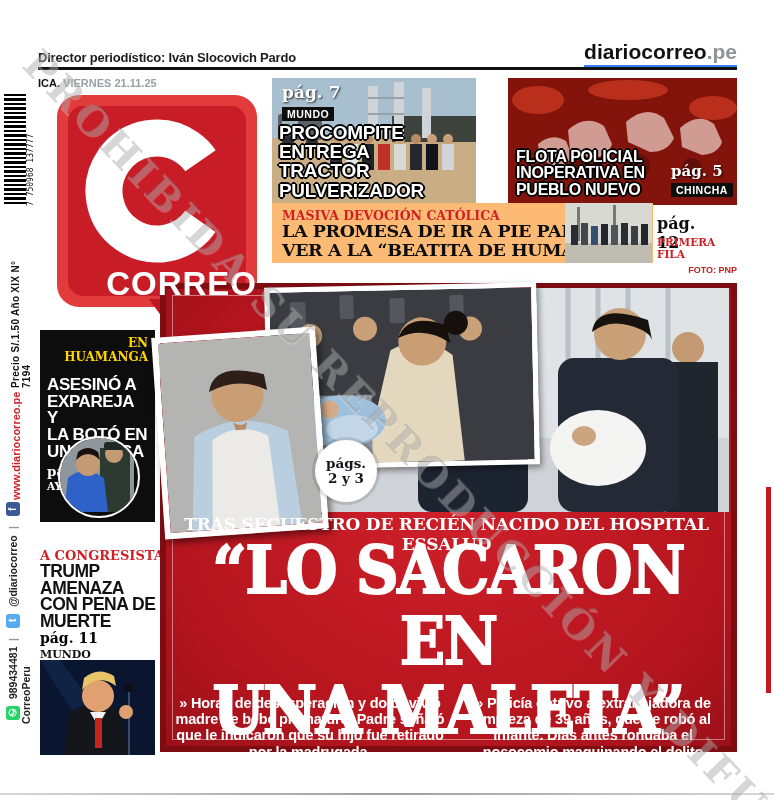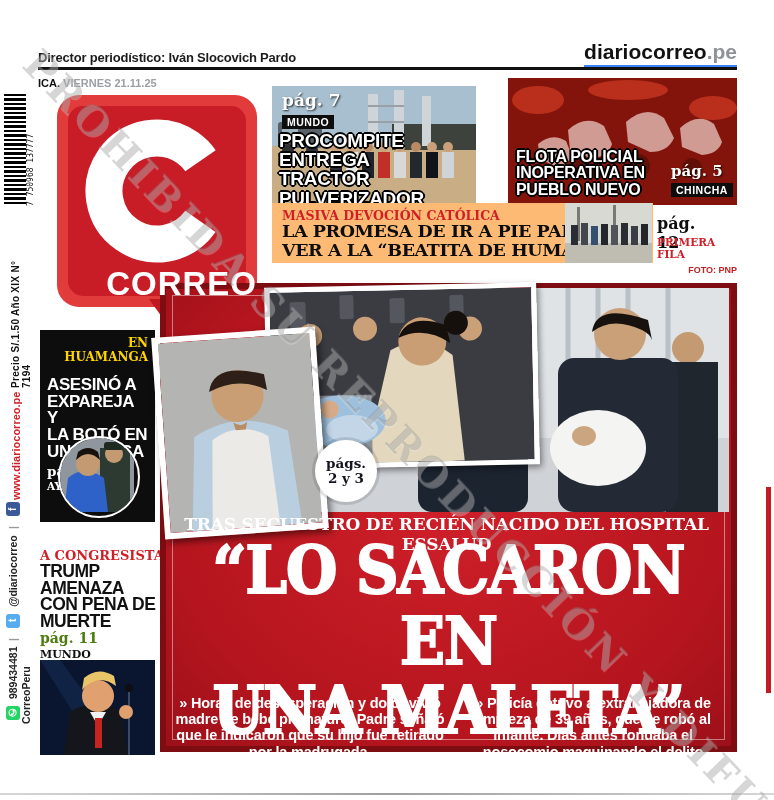--- a/index.html
+++ b/index.html
@@ -30,21 +30,21 @@
   .fb{background:#3b5998;} .tw{background:#55acee;} .wa{background:#25d366;}
   .sep{color:#999;margin:3px 0;}
 
   
   .logo-wrap{left:57px;top:95px;width:200px;height:245px;}
   .logo-name{left:57px;top:265px;width:200px;text-align:right;font-size:33px;font-weight:bold;
     color:#fff;letter-spacing:1px;z-index:3;}
 
   
   .pbox{overflow:hidden;}
-  .tractor{left:272px;top:78px;width:204px;height:127px;margin-top:8px;}
+  .tractor{left:272px;top:78px;width:204px;height:127px;}
   .flota{left:508px;top:78px;width:229px;height:127px;}
   .pagtag{font-family:"DejaVu Serif",serif;font-weight:bold;color:#fff;
     text-shadow:1px 1px 2px rgba(0,0,0,.8);}
   .chip{display:inline-block;background:#0d0d0d;color:#fff;font-weight:bold;font-size:10.5px;
     padding:1px 5px;letter-spacing:.5px;}
   .outline-head{font-weight:bold;color:#fff;line-height:1.02;letter-spacing:-.3px;
     text-shadow:-2px 0 #000,2px 0 #000,0 -2px #000,0 2px #000,-1px -1px #000,1px 1px #000,-1px 1px #000,1px -1px #000;}
 
   
   .banner{left:272px;top:203px;width:381px;height:60px;background:#fdba74;}
@@ -65,21 +65,21 @@
   .bb-title{font-weight:bold;font-size:17px;line-height:.98;color:#fff;letter-spacing:-.4px;margin-top:13px;}
   .bb-pag{font-family:"DejaVu Serif",serif;font-weight:bold;font-size:13.5px;color:#fff;margin-top:3px;}
   .bb-sec{font-family:"DejaVu Serif",serif;font-weight:bold;font-size:10.5px;color:#fff;margin-top:1px;}
   .circlephoto{position:absolute;left:18px;top:106px;width:78px;height:78px;border-radius:50%;
     overflow:hidden;border:2px solid #fff;}
 
   
   .redkick{left:40px;top:548px;font-family:"DejaVu Serif",serif;font-weight:bold;font-size:13px;color:#d01f27;}
   .trump-title{left:40px;top:563px;width:118px;font-weight:bold;font-size:17.5px;line-height:.95;
     color:#111;letter-spacing:-.5px;}
-  .trump-pag{left:40px;top:630px;font-family:"DejaVu Serif",serif;font-weight:bold;font-size:14px;color:#4d7c0f;}
+  .trump-pag{left:40px;top:630px;font-family:"DejaVu Serif",serif;font-weight:bold;font-size:14px;color:#000000;}
   .trump-sec{left:40px;top:648px;font-family:"DejaVu Serif",serif;font-weight:bold;font-size:11px;color:#111;}
   .trumpphoto{left:40px;top:660px;width:115px;height:95px;overflow:hidden;}
 
   
   .mainblock{left:160px;top:283px;width:577px;height:469px;box-sizing:border-box;
     border:6px solid #7e0d12;background:radial-gradient(ellipse at 50% 45%,#d0202a 0%,#b5151e 70%,#9c1019 100%);}
   .mainblock::after{content:"";position:absolute;inset:6px;border:1px solid rgba(255,255,255,.45);pointer-events:none;}
   .mainphoto{left:102px;top:-1px;width:461px;height:224px;z-index:1;overflow:hidden;}
   .mother{left:100px;top:-4px;width:262px;height:172px;z-index:2;border:5px solid #fff;
     transform:rotate(-1.2deg);box-shadow:2px 3px 6px rgba(0,0,0,.45);overflow:hidden;}

